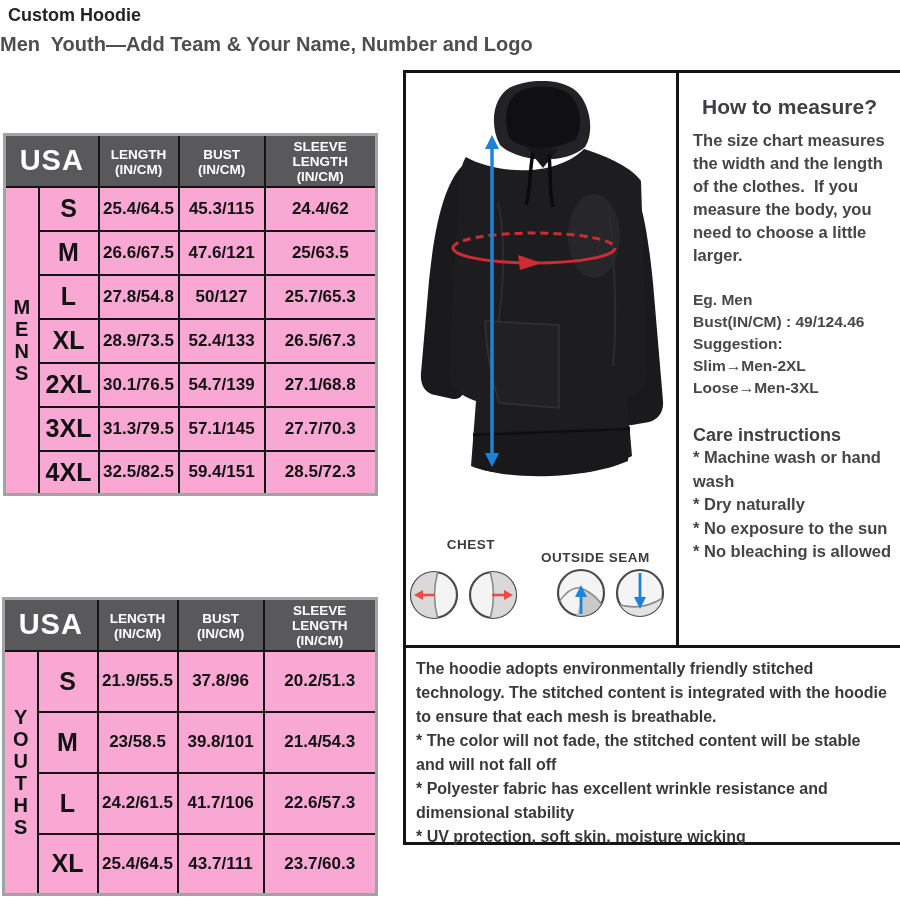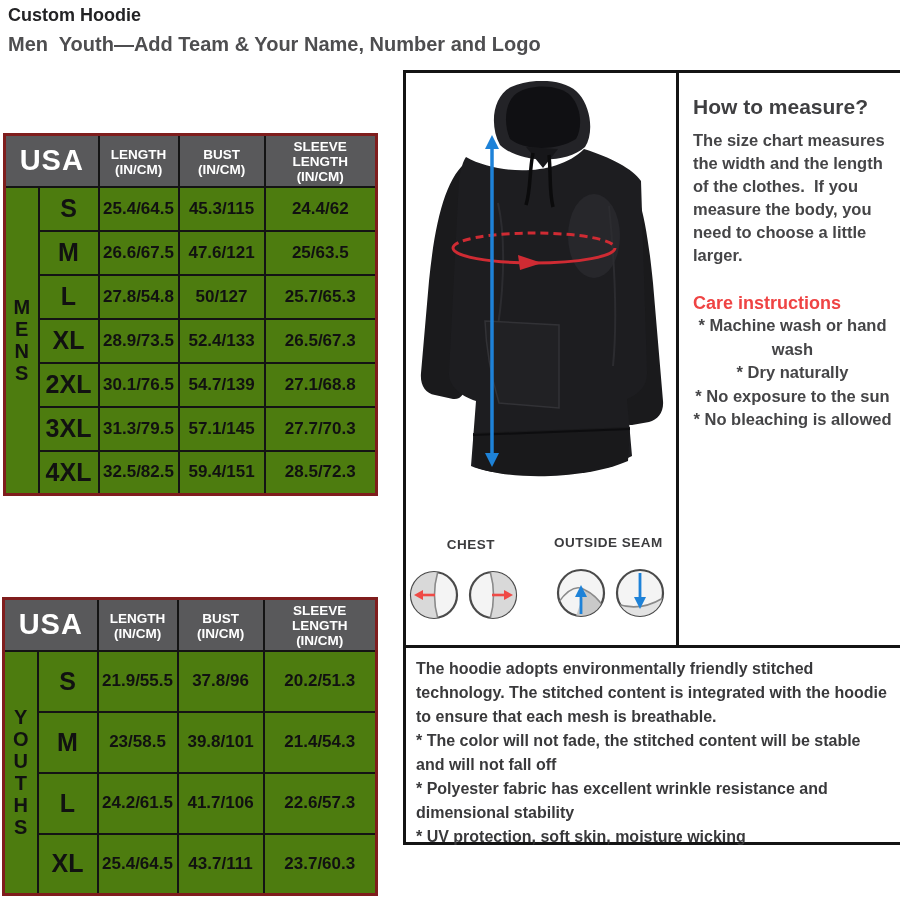--- a/index.html
+++ b/index.html
@@ -1,25 +1,25 @@
 <!DOCTYPE html>
 <html><head>
 <meta charset="utf-8">
 <style>
   html,body{margin:0;padding:0;background:#fff;}
   .canvas{position:relative;width:900px;height:900px;background:#ffffff;overflow:hidden;
           font-family:"Liberation Sans",sans-serif;color:#2c2c2e;padding-left:38px;}
 
   
   .page-title{position:absolute;left:8px;top:5px;font-size:18px;font-weight:bold;color:#232325;}
-  .page-subtitle{position:absolute;left:8px;top:33px;font-size:20px;font-weight:bold;color:#4e4e50;white-space:pre-wrap;}
+  .page-subtitle{position:absolute;left:0;top:33px;font-size:20px;font-weight:bold;color:#4e4e50;white-space:pre-wrap;}
 
   
   table.size{position:absolute;border-collapse:collapse;table-layout:fixed;
-             border:3px solid #7f1d1d;background:#4d7c0f;}
+             border:3px solid #a3a3a3;background:#f9a8d4;}
   #mens-table{left:3px;top:133px;width:375px;}
   #youths-table{left:2px;top:597px;width:376px;}
   table.size th,table.size td{border:2px solid #141414;padding:0;text-align:center;vertical-align:middle;}
   table.size thead th{background:#59595b;color:#ffffff;border-color:#141414;}
   th.corner{font-size:29px;font-weight:bold;letter-spacing:1px;}
   .col-l{display:block;font-size:13.5px;font-weight:bold;line-height:15px;padding-top:2px;}
   .col-s{display:block;font-size:13.5px;font-weight:bold;line-height:15px;}
   td.group{font-size:20px;font-weight:bold;line-height:22px;white-space:pre-line;color:#111;}
   td.sz{font-size:25px;font-weight:bold;color:#111;}
   td.val{font-size:17px;font-weight:bold;color:#111;}
@@ -29,32 +29,32 @@
   #youths-table tbody tr{height:61px;}
 
   
   .right-section{position:absolute;left:403px;top:70px;width:497px;height:775px;
                  border:3px solid #141414;border-right:none;box-sizing:border-box;background:#fff;}
   .top-row{display:flex;height:572px;}
   .hoodie-area{width:270px;position:relative;}
   .hoodie-svg{position:absolute;left:0;top:8px;}
   .measure-label{position:absolute;font-size:13.5px;font-weight:bold;color:#3c3c3e;letter-spacing:.5px;}
   .chest-label{left:10px;top:464px;width:110px;text-align:center;}
-  .seam-label{left:135px;top:462px;width:135px;text-align:center;}
+  .seam-label{left:135px;top:477px;width:135px;}
   .mcircle{position:absolute;width:52px;height:52px;}
   .mc1{left:2px;top:496px;}  .mc2{left:61px;top:496px;}
   .mc3{left:149px;top:494px;} .mc4{left:208px;top:494px;}
 
   .measure-panel{flex:1;border-left:3px solid #141414;box-sizing:border-box;
                  padding:10px 8px 0 14px;color:#454547;}
-  .htm-title{font-size:21px;font-weight:bold;color:#3f3f41;text-align:left;margin:12px 6px 10px 0;}
+  .htm-title{font-size:21px;font-weight:bold;color:#3f3f41;text-align:center;margin:12px 6px 10px 0;}
   .htm-body{font-size:16.5px;font-weight:bold;line-height:23px;white-space:pre-wrap;}
   .eg-block{margin-top:22px;font-size:15.5px;font-weight:bold;line-height:22px;color:#48484a;}
-  .care-title{margin-top:26px;font-size:18px;font-weight:bold;color:#ef4444;}
-  .care-list{font-size:16.5px;font-weight:bold;line-height:23.5px;color:#454547;text-align:center;}
+  .care-title{margin-top:26px;font-size:18px;font-weight:bold;color:#404040;}
+  .care-list{font-size:16.5px;font-weight:bold;line-height:23.5px;color:#454547;}
 
   .description{border-top:3px solid #141414;height:194px;box-sizing:border-box;
                padding:9px 12px 0 10px;font-size:16px;font-weight:bold;color:#39393b;line-height:24px;}
   .description p{margin:0;}
 </style>
 </head>
 <body>
 
 <div class="canvas">
 
@@ -283,20 +283,27 @@
           <path d="M3,37 Q26,45 49,31 L49,52 L3,52 Z" fill="#e3e3e3" clip-path="url(#c4)"></path>
           <path d="M3,37 Q26,45 49,31" stroke="#8a8a8a" stroke-width="1.6" fill="none" clip-path="url(#c4)"></path>
           <line x1="26" y1="6" x2="26" y2="33" stroke="#1e82d8" stroke-width="2.8"></line>
           <polygon points="26,42 20,30 32,30" fill="#1e82d8"></polygon>
         </svg>
       </div>
 
       <div class="measure-panel">
         <div class="htm-title">How to measure?</div>
         <div class="htm-body">The size chart measures the width and the length of the clothes.  If you measure the body, you need to choose a little larger.</div>
+        <div class="eg-block">
+          <div>Eg. Men</div>
+          <div>Bust(IN/CM) : 49/124.46</div>
+          <div>Suggestion:</div>
+          <div>Slim→Men-2XL</div>
+          <div>Loose→Men-3XL</div>
+        </div>
         <div class="care-title">Care instructions</div>
         <div class="care-list">
           <div>* Machine wash or hand wash</div>
           <div>* Dry naturally</div>
           <div>* No exposure to the sun</div>
           <div>* No bleaching is allowed</div>
         </div>
       </div>
     </div>
 

